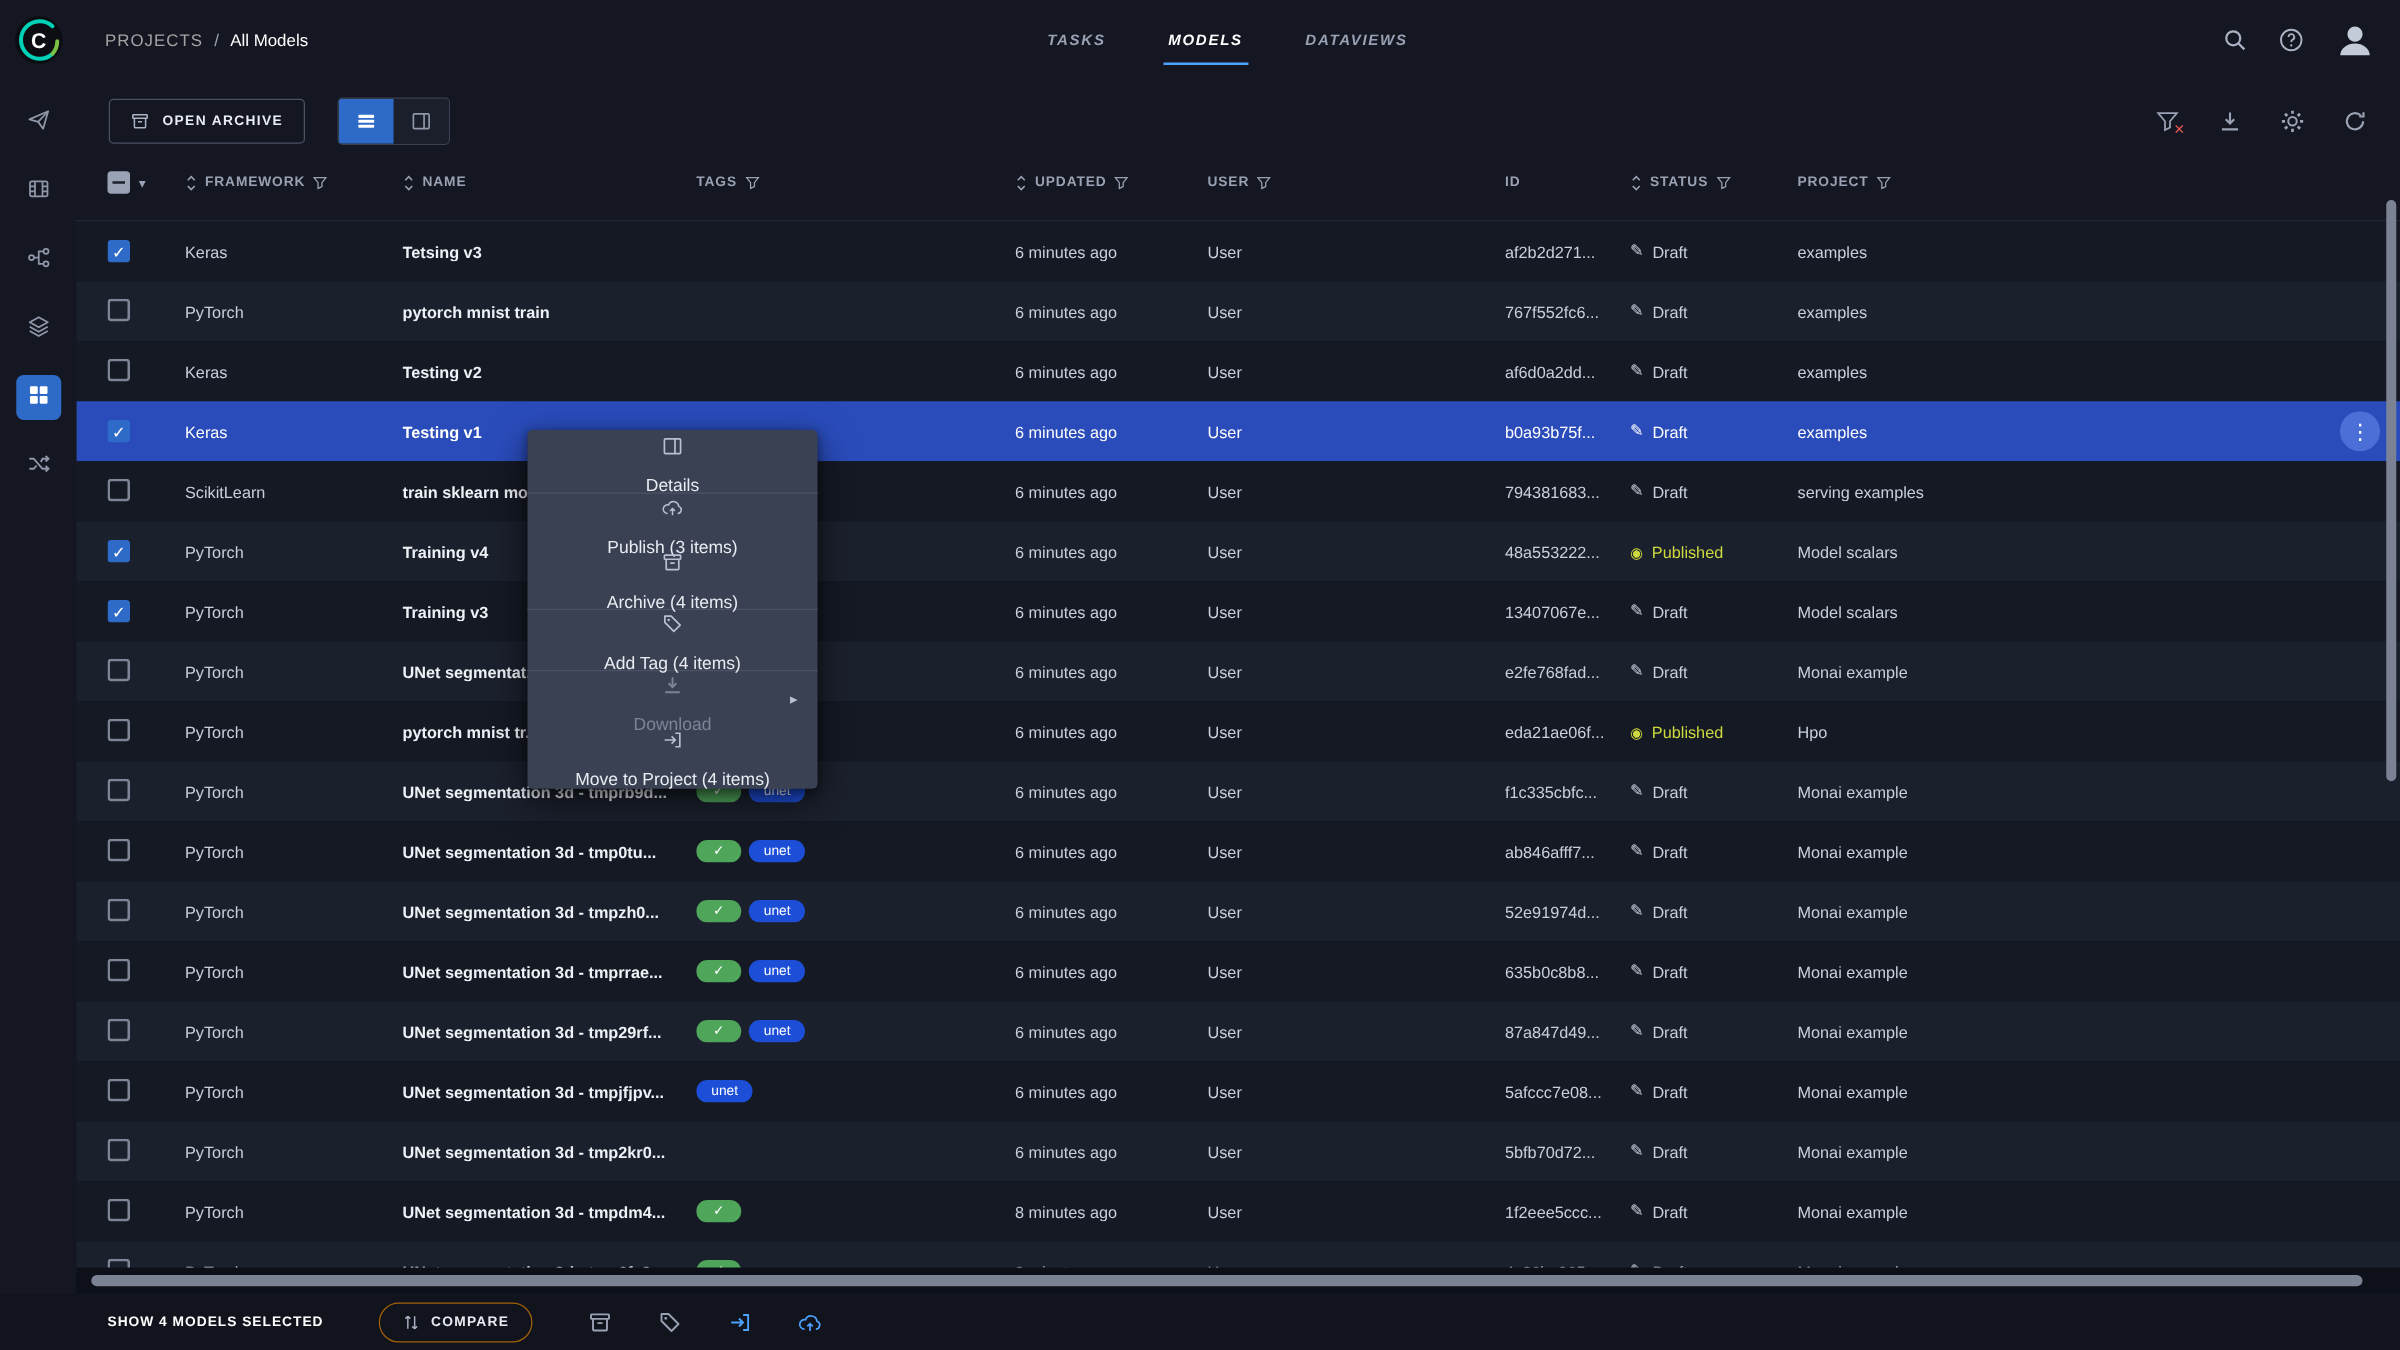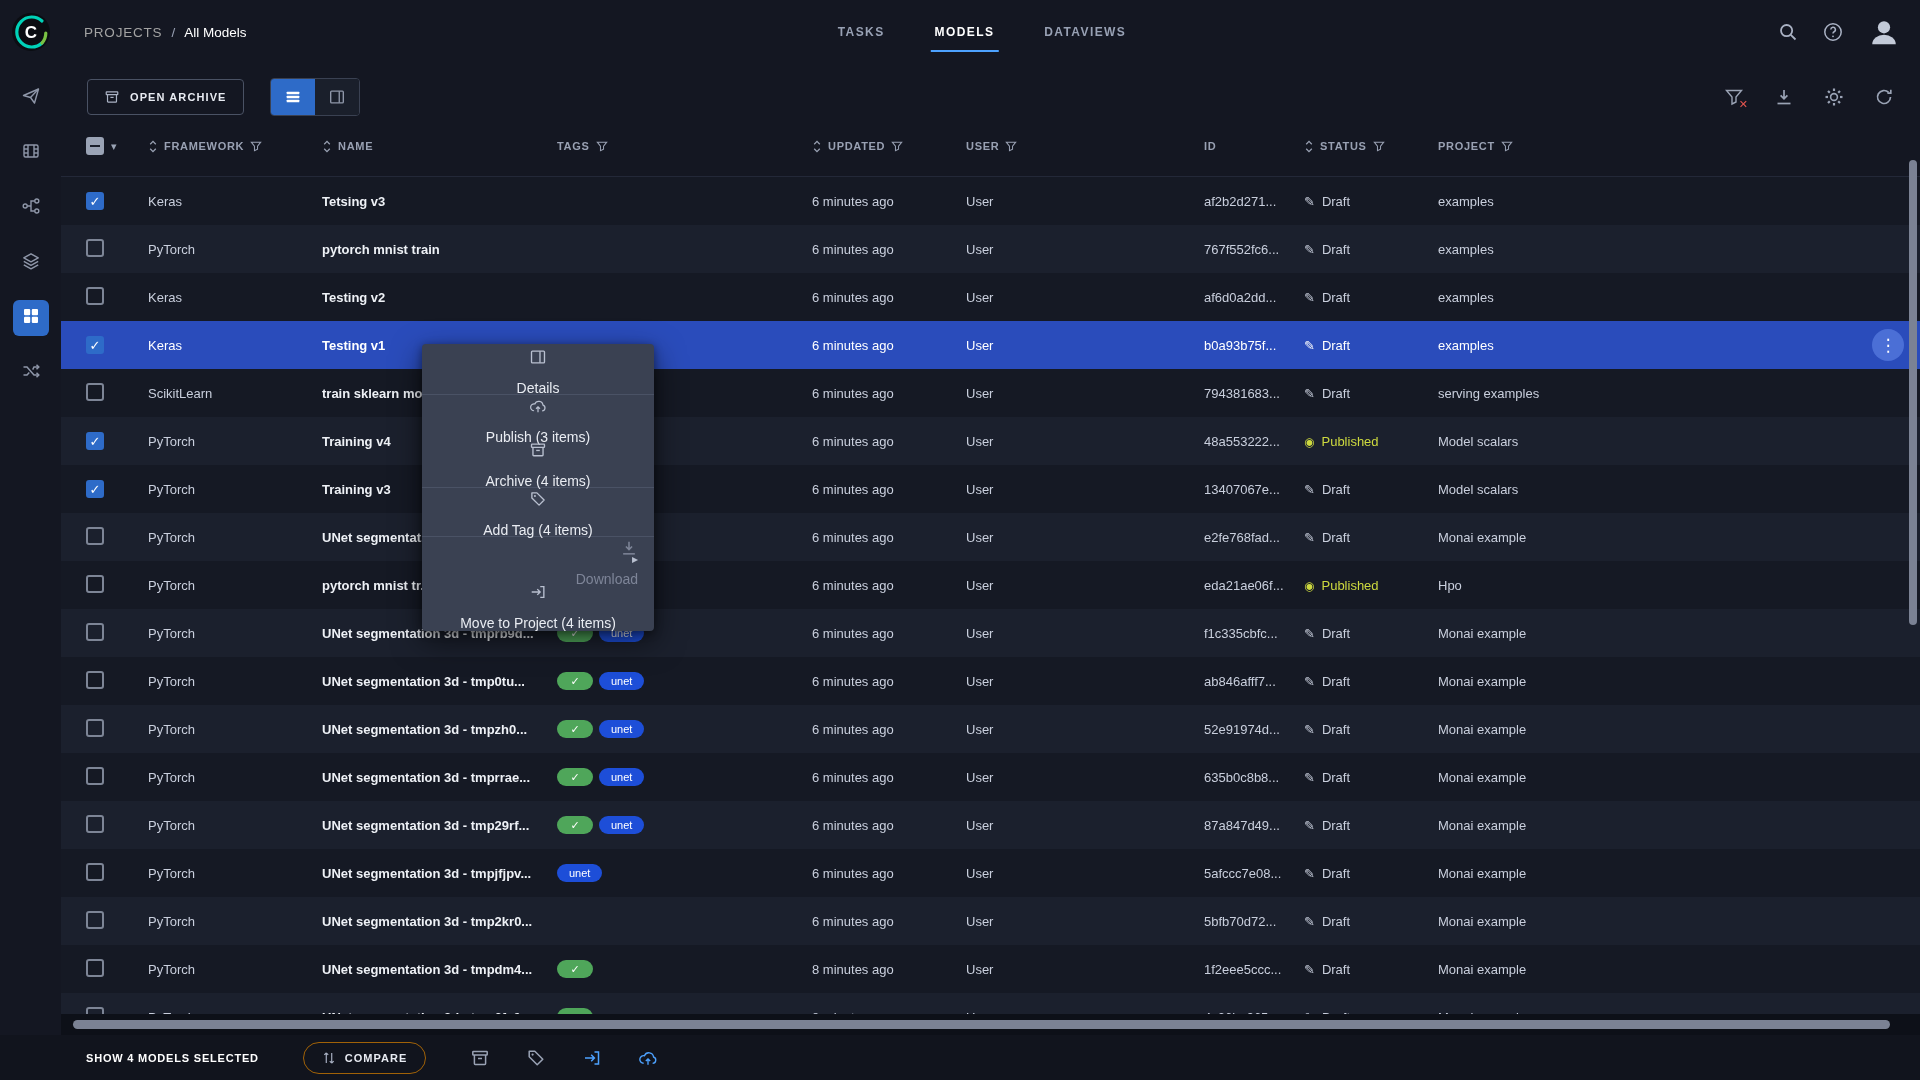--- a/index.html
+++ b/index.html
@@ -8,21 +8,21 @@
   .app { position:relative; width:1920px; height:1080px; background:var(--bg,#141722); overflow:hidden; color:#dfe3ec; }
 
   
   .header { position:absolute; top:0; left:0; width:100%; height:64px; display:flex; align-items:center; background:var(--bg,#141722); z-index:20; }
   .logo { width:40px; height:40px; margin-left:11px; flex:0 0 auto; cursor:pointer; }
   .breadcrumb { margin-left:33px; font-size:13.5px; display:flex; gap:9px; align-items:center; }
   .breadcrumb .root { color:#a3a3a3; letter-spacing:.8px; cursor:pointer; }
   .breadcrumb .sep { color:#9aa2b5; }
   .breadcrumb .current { color:#ffffff; }
   .tabs { position:absolute; left:50%; top:0; height:100%; transform:translateX(calc(-50% + 22px)); display:flex; align-items:center; gap:46px; }
-  .tab { font-size:12px; font-weight:700; letter-spacing:1.4px; color:#98a1b4; position:relative; padding:4px 2px; cursor:pointer; }
+  .tab { font-size:12px; font-weight:700; letter-spacing:1.4px; color:#98a1b4; position:relative; padding:4px 2px; cursor:pointer;font-style:italic; }
   .tab.active { color:#ffffff; }
   .tab.active::after { content:""; position:absolute; left:-2px; right:-2px; bottom:-9px; height:2px; background:var(--blue,#4da2ff); }
   .header-right { margin-left:auto; display:flex; align-items:center; gap:25px; margin-right:20px; }
   .hicon { width:20px; height:20px; color:#aab2c4; cursor:pointer; }
   .avatar { width:32px; height:32px; cursor:pointer; }
 
   
   .sidebar { position:absolute; left:0; top:64px; bottom:0; width:61px; display:flex; flex-direction:column; align-items:center; padding-top:16px; gap:19px; background:var(--bg,#141722); z-index:15; }
   .side-item { width:36px; height:36px; border-radius:6px; display:flex; align-items:center; justify-content:center; color:#8f97a9; cursor:pointer; flex:0 0 auto; }
   .side-item svg { width:20px; height:20px; }
@@ -73,21 +73,21 @@
   .cb.indeterminate { background:#9aa3b5; border-color:#9aa3b5; }
   .cb.indeterminate::after { content:""; width:10px; height:2px; background:#1a1f2b; }
   .row-menu-btn { display:none; position:absolute; right:16px; top:8px; width:32px; height:32px; border-radius:50%; border:none; background:#4b6fd6; color:#fff; font-size:17px; line-height:1; cursor:pointer; align-items:center; justify-content:center; font-family:inherit; }
   .row.selected .row-menu-btn { display:flex; }
 
   
   .context-menu { position:absolute; left:422px; top:344px; width:232px; background:var(--menu-bg,#3a4152); border-radius:4px; padding:4px 0; box-shadow:0 10px 30px rgba(0,0,0,.55), 0 2px 8px rgba(0,0,0,.4); z-index:40; }
   .menu-item { height:44px; display:flex; align-items:center; gap:14px; padding:0 16px; font-size:14px; color:#e9ecf2; cursor:pointer;flex-direction:column; }
   .menu-item .mi-icon { width:18px; height:18px; color:#b9c0d0; display:flex; flex:0 0 auto; }
   .menu-item .mi-icon svg { width:18px; height:18px; }
-  .menu-item.disabled { color:#7e8598; cursor:default;align-items:flex-end; }
+  .menu-item.disabled { color:#7e8598; cursor:default; }
   .menu-item.disabled .mi-icon { color:#7e8598; }
   .menu-sep { height:1px; background:#4a5265; margin:2px 0; }
   .mi-chevron { margin-left:auto; color:#b9c0d0; font-size:12px; }
 
   
   .footer { position:absolute; left:0; right:0; bottom:0; height:45px; background:#11141d; display:flex; align-items:center; padding-left:86px; z-index:30; }
   .footer-label { font-size:11px; font-weight:700; letter-spacing:.8px; color:#ffffff; }
   .btn-compare { margin-left:44px; display:flex; align-items:center; gap:9px; height:32px; padding:0 18px; border:1px solid #a16207; border-radius:16px; background:transparent; color:#e8ebf2; font-size:11px; font-weight:700; letter-spacing:1px; font-family:inherit; cursor:pointer; }
   .btn-compare svg { width:14px; height:14px; color:#aab2c4; }
   .footer-icons { display:flex; align-items:center; gap:36px; margin-left:44px; }

